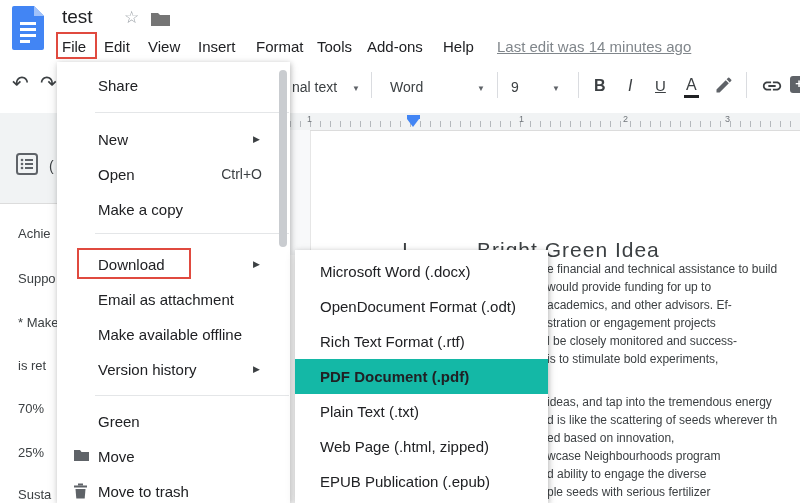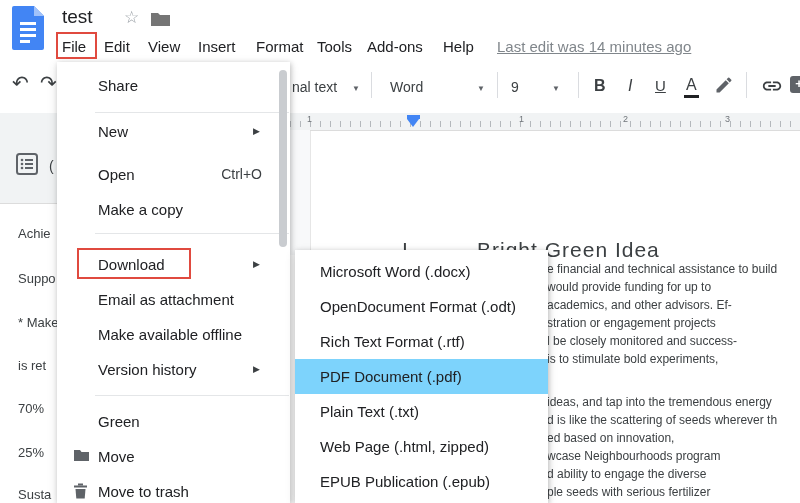--- a/index.html
+++ b/index.html
@@ -50,21 +50,21 @@
       padding-left:41px;box-sizing:border-box;cursor:default;}
   .mi .sc{position:absolute;right:28px;top:0;font-size:14px;color:#3c4043;}
   .mi .arr{position:absolute;right:30px;top:0;font-size:9px;color:#3c4043;}
   .mi .gut{position:absolute;left:16px;top:9px;}
   .mdiv{position:absolute;left:38px;width:194px;height:1px;background:#e4e6e8;}
   .mscroll{position:absolute;left:279px;top:70px;width:8px;height:177px;background:#c9ccd0;border-radius:4px;z-index:6;}
   .sub-panel{position:absolute;left:295px;top:250px;width:253px;height:253px;background:#fff;z-index:6;
              box-shadow:1px 1px 5px rgba(0,0,0,.2),0 3px 10px rgba(0,0,0,.12);}
   .si{position:absolute;left:0;width:100%;height:35px;line-height:35px;font-size:15px;color:#202124;
       padding-left:25px;box-sizing:border-box;cursor:default;}
-  .si.hl{background:#7dd3fc;}
+  .si.hl{background:#14b8a6;font-weight:bold;}
 </style>
 </head>
 <body>
 
 <svg class="logo-svg" width="32" height="44">
   <path d="M0 2 Q0 0 2 0 H22 L32 10 V42 Q32 44 30 44 H2 Q0 44 0 42 Z" fill="#4285f4"></path>
   <path d="M22 0 L32 10 H22 Z" fill="#a1c2fa"></path>
   <rect x="8" y="16" width="16" height="3" fill="#fff"></rect>
   <rect x="8" y="22" width="16" height="3" fill="#fff"></rect>
   <rect x="8" y="28" width="16" height="3" fill="#fff"></rect>
@@ -154,21 +154,21 @@
 <span class="doc-line" style="top:395px">ideas, and tap into the tremendous energy</span>
 <span class="doc-line" style="top:413px">d is like the scattering of seeds wherever th</span>
 <span class="doc-line" style="top:431px">ed based on innovation,</span>
 <span class="doc-line" style="top:449px">wcase Neighbourhoods program</span>
 <span class="doc-line" style="top:467px">d ability to engage the diverse</span>
 <span class="doc-line" style="top:485px">ple seeds with serious fertilizer</span>
 
 <div class="menu-panel">
   <div class="mi" style="top:6px"><span>Share</span></div>
   <div class="mdiv" style="top:50px"></div>
-  <div class="mi" style="top:52px"><span>New</span><span class="arr">▶</span></div>
+  <div class="mi" style="top:60px"><span>New</span><span class="arr">▶</span></div>
   <div class="mi" style="top:95px"><span>Open</span><span class="sc">Ctrl+O</span></div>
   <div class="mi" style="top:130px"><span>Make a copy</span></div>
   <div class="mdiv" style="top:171px"></div>
   <div class="mi" style="top:185px"><span>Download</span><span class="arr">▶</span></div>
   <div class="mi" style="top:220px"><span>Email as attachment</span></div>
   <div class="mi" style="top:255px"><span>Make available offline</span></div>
   <div class="mi" style="top:290px"><span>Version history</span><span class="arr">▶</span></div>
   <div class="mdiv" style="top:333px"></div>
   <div class="mi" style="top:342px"><span>Green</span></div>
   <div class="mi" style="top:377px">

